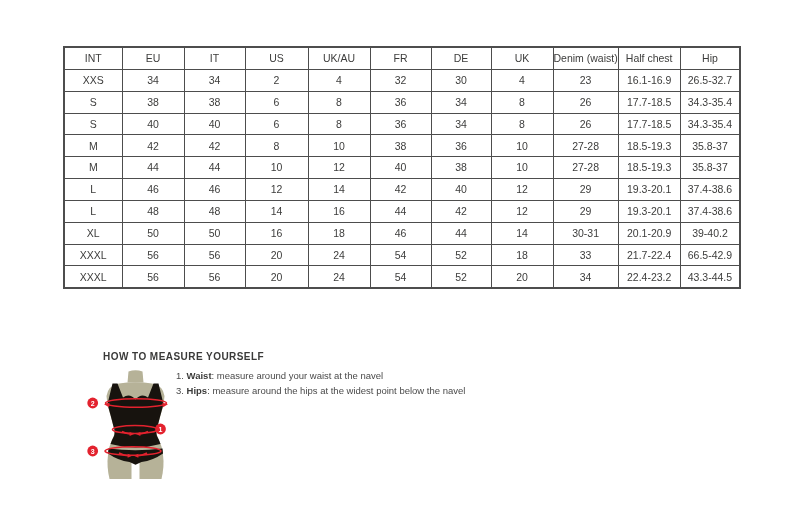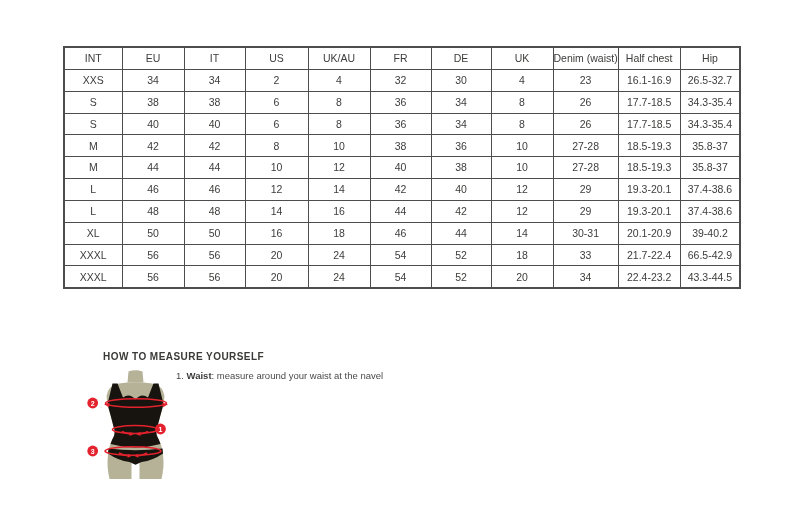--- a/index.html
+++ b/index.html
@@ -247,13 +247,14 @@
       <circle cx="77.5" cy="59" r="5.4" fill="#e3222e"></circle>
       <text x="77.5" y="61.6" fill="#ffffff">1</text>
       <circle cx="9.7" cy="81" r="5.4" fill="#e3222e"></circle>
       <text x="9.7" y="83.6" fill="#ffffff">3</text>
     </g>
   </svg>
 </div>
 
 <div class="steps">
     <div class="step"><span>1. </span><b>Waist</b><span>: measure around your waist at the navel</span></div>
+    <div class="step"><span>3. </span><b>Hips</b><span>: measure around the hips at the widest point below the navel</span></div>
   </div>
 
 </body></html>

